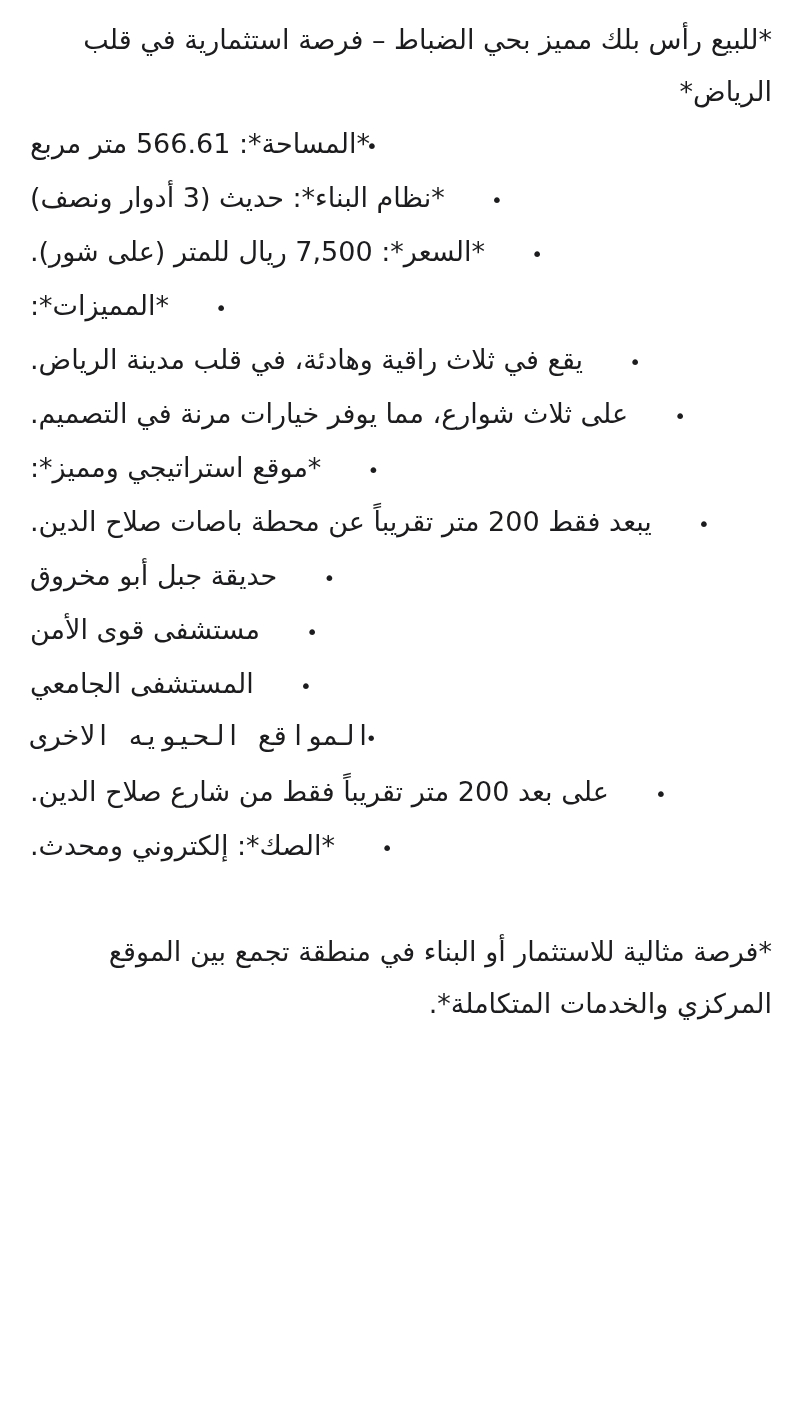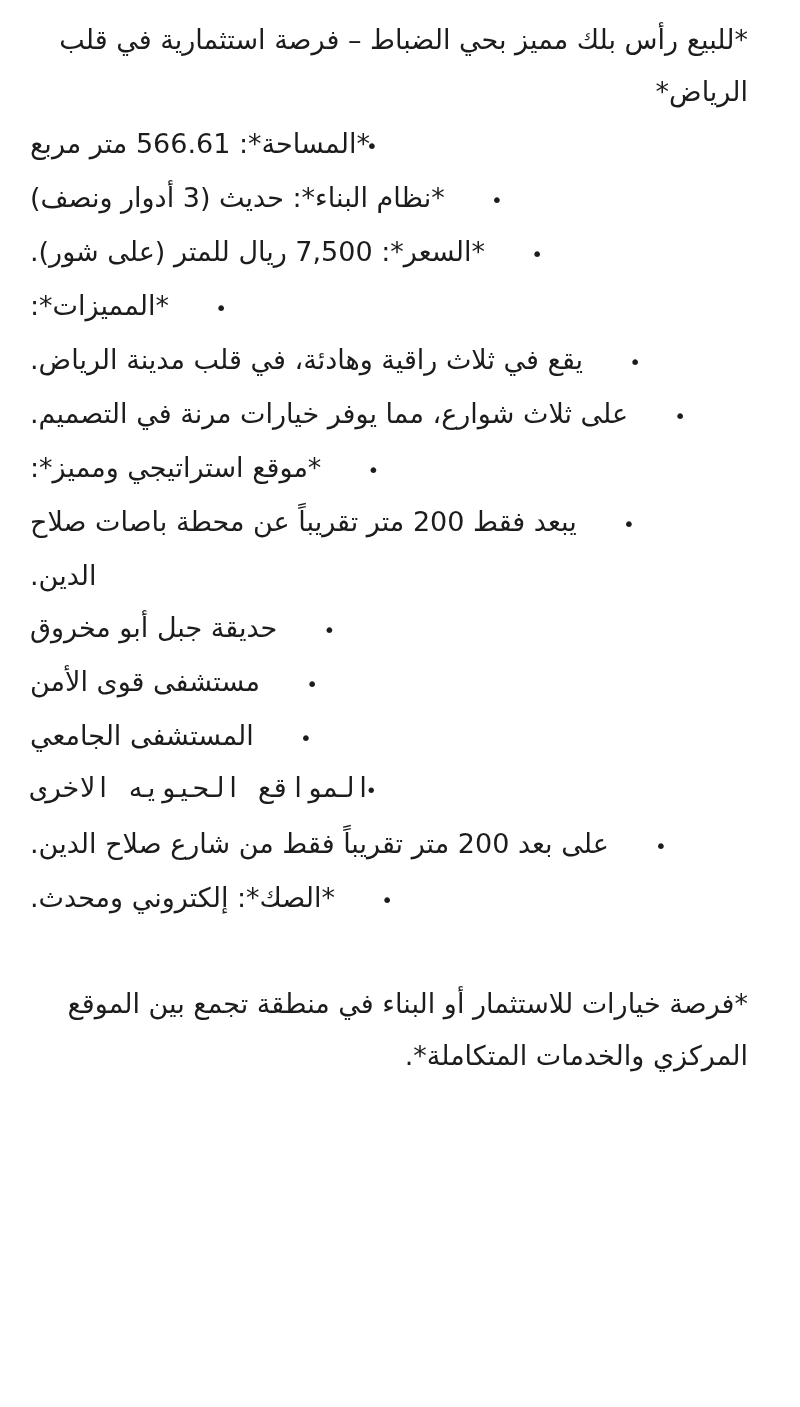--- a/index.html
+++ b/index.html
@@ -13,21 +13,21 @@
     overflow: hidden;
     font-family: "DejaVu Sans", "Liberation Sans", sans-serif;
     color: #1c1c1e;
     direction: rtl;
   }
   .doc {
     position: relative;
     width: 800px;
     height: 1357px;
     box-sizing: border-box;
-    padding: 14px 52px 0 30px;
+    padding: 14px 28px 0 30px;
     font-size: 27px;
     line-height: 52px;
   }
   .para {
     margin: 0;
     text-align: right;
   }
   .para.intro { margin-bottom: 0; }
   .list {
     list-style: none;
@@ -82,14 +82,14 @@
     <li class="item"><span class="bullet">•</span><span>حديقة جبل أبو مخروق</span></li>
     <li class="item"><span class="bullet">•</span><span>مستشفى قوى الأمن</span></li>
     <li class="item"><span class="bullet">•</span><span>المستشفى الجامعي</span></li>
     <li class="item flush"><span class="bullet">•</span><span>المواقع الحيويه الاخرى</span></li>
     <li class="item"><span class="bullet">•</span><span>على بعد 200 متر تقريباً فقط من شارع صلاح الدين.</span></li>
     <li class="item"><span class="bullet">•</span><span>*الصك*: إلكتروني ومحدث.</span></li>
   </ul>
 
   <div class="spacer"></div>
 
-  <p class="para closing">*فرصة خيارات للاستثمار أو البناء في منطقة تجمع بين الموقع المركزي والخدمات المتكاملة*.</p>
+  <p class="para closing">*فرصة مثالية للاستثمار أو البناء في منطقة تجمع بين الموقع المركزي والخدمات المتكاملة*.</p>
 </div>
 
 </body></html>

